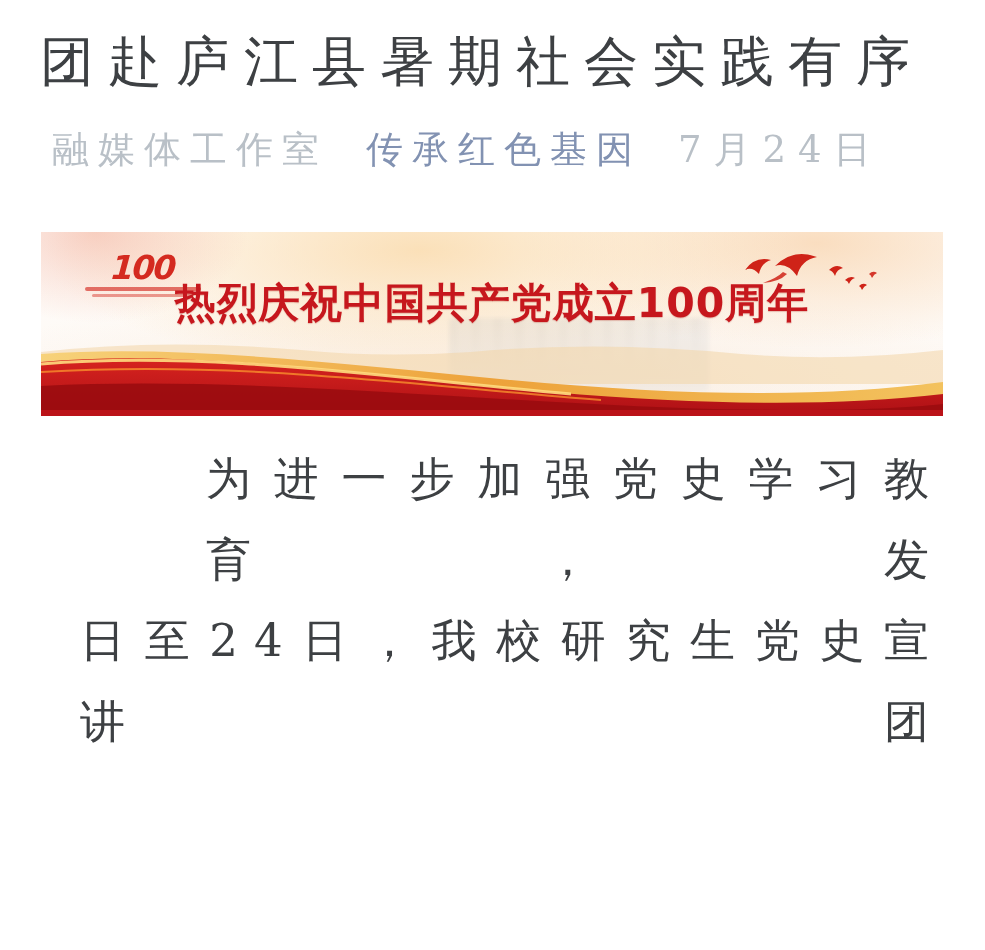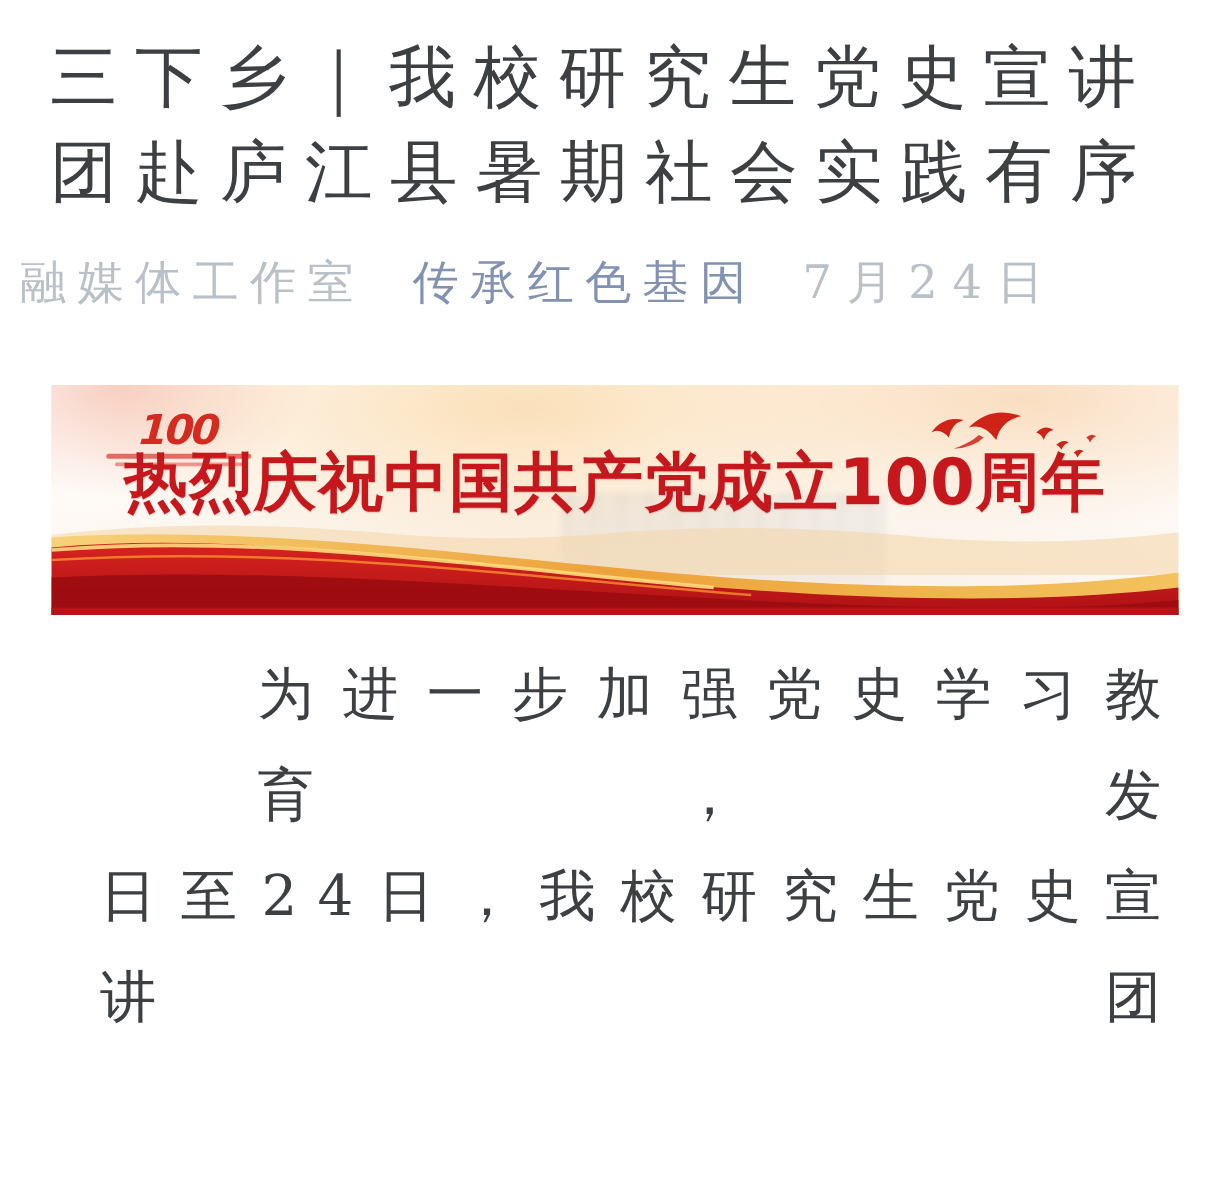--- a/index.html
+++ b/index.html
@@ -13,42 +13,42 @@
   
   .title { margin:24px 40px 0 40px; font-weight:400; }
   .title-line {
     font-family:"DejaVu Serif","Liberation Serif",serif;
     font-size:54px; line-height:76px; letter-spacing:14px;
     color:var(--ink,#3d4043); white-space:nowrap;
   }
 
   
   .byline {
-    margin:26px 40px 0 16px; display:flex; align-items:baseline;
+    margin:26px 40px 0 52px; display:flex; align-items:baseline;
     font-family:"DejaVu Serif","Liberation Serif",serif;
     font-size:37px; line-height:48px; letter-spacing:9px; white-space:nowrap;
   }
   .byline .author { color:var(--muted,#b9c0c7); }
   .byline .account { color:var(--link,#8292b2); margin-left:38px; text-decoration:none; cursor:pointer; }
   .byline .date { color:var(--muted,#b9c0c7); margin-left:36px; letter-spacing:12px; }
 
   
   .banner {
     position:relative; margin:58px 0 0 41px; width:902px; height:184px;
     overflow:hidden; cursor:pointer;
     background:
       radial-gradient(220px 130px at 6% 0%,   rgba(243,178,158,.60), rgba(243,178,158,0) 70%),
       radial-gradient(520px 170px at 42% 10%, rgba(250,219,173,.85), rgba(250,219,173,0) 72%),
       radial-gradient(430px 150px at 86% 6%,  rgba(248,211,172,.75), rgba(248,211,172,0) 70%),
       radial-gradient(720px 130px at 50% 80%, rgba(246,223,200,.45), rgba(246,223,200,0) 75%),
       linear-gradient(#fffdfb,#fdf8f3);
   }
   .slogan {
     position:absolute; left:0; right:0; top:44px; text-align:center;
-    font-size:51px; font-weight:bold; letter-spacing:1px;
+    font-size:41px; font-weight:bold; letter-spacing:1px;
     color:var(--banner_red,#c6171d);
     text-shadow:0 1px 1px rgba(170,30,20,.25);
     white-space:nowrap;
   }
   .logo100 { position:absolute; left:42px; top:20px; width:120px; text-align:center; }
   .logo-num {
     display:block; font-size:33px; line-height:31px; font-weight:900; font-style:italic;
     letter-spacing:-2px; color:var(--logo_red,#d42a20); transform:skewX(-4deg);
   }
   .logo-bar { display:block; margin:4px auto 0; height:4px; width:116px; border-radius:2px;
@@ -74,21 +74,20 @@
     text-align:justify; text-align-last:justify;margin-left:40px;
   }
   .para-line.indent { padding-left:126px; }
 </style>
 </head>
 <body>
 
 <div class="page">
 
   <h1 class="title">
-    <div class="title-line">三下乡｜我校研究生党史宣讲</div>
     <div class="title-line">团赴庐江县暑期社会实践有序</div>
   </h1>
 
   <div class="byline">
     <span class="author">融媒体工作室</span>
     <a class="account">传承红色基因</a>
     <span class="date">7月24日</span>
   </div>
 
   <figure class="banner">

